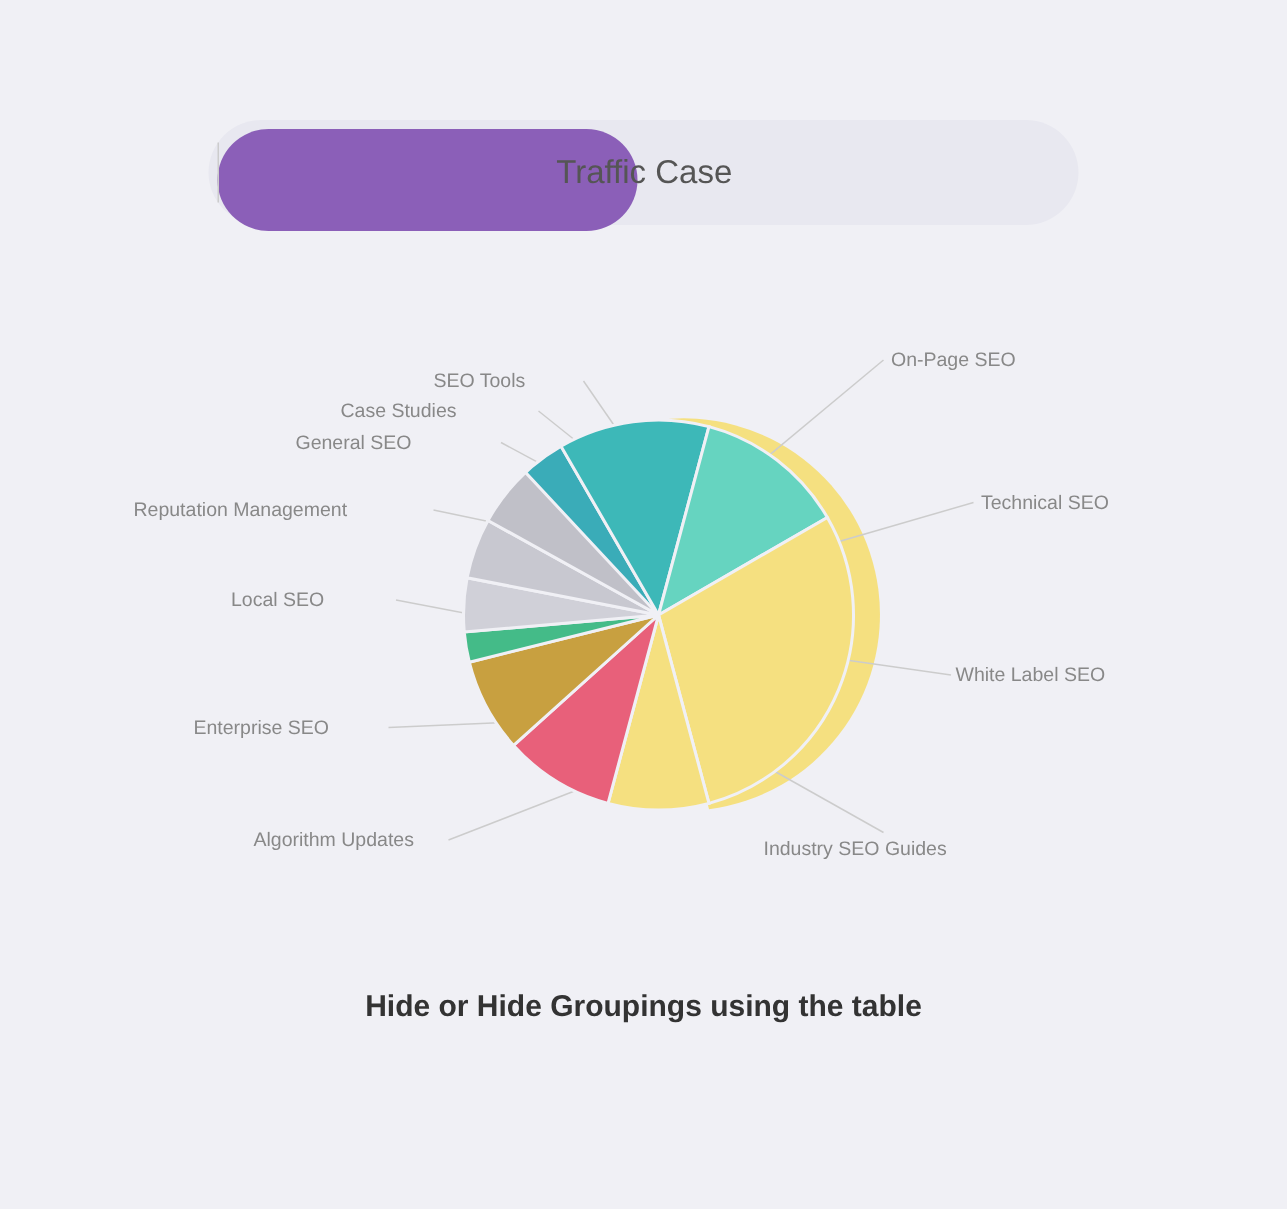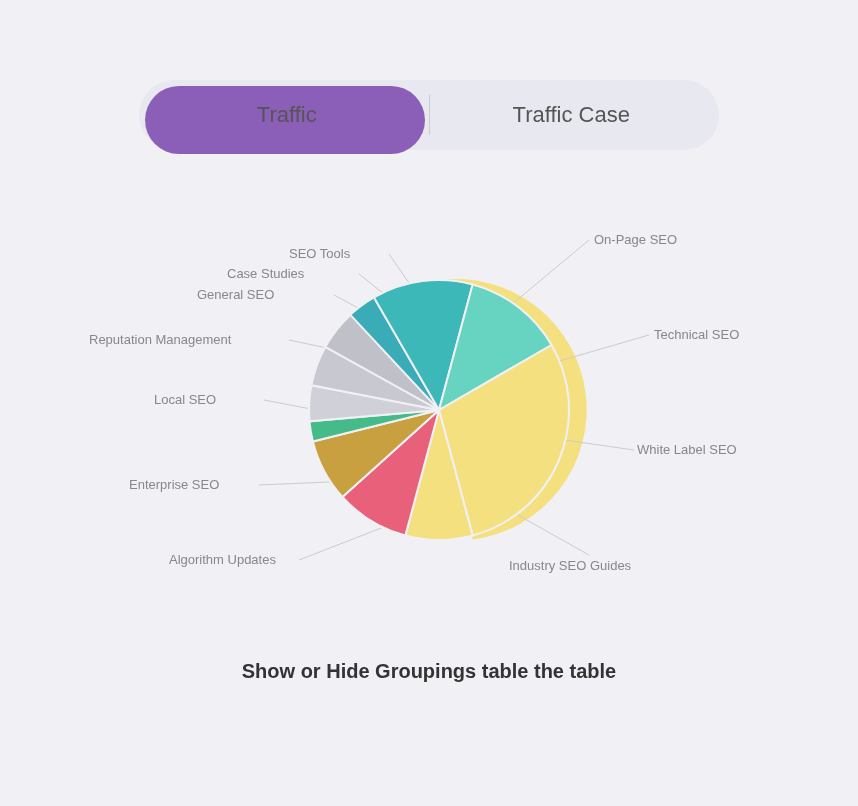--- a/index.html
+++ b/index.html
@@ -72,21 +72,20 @@
       font-weight: 600;
       color: #333;
       margin-top: 10px;
     }
   </style>
 </head>
 <body>
 
 <div class="toggle-container">
   <div class="toggle-active"></div>
-  <div class="toggle-btn active">Traffic</div>
   <div class="toggle-divider"></div>
   <div class="toggle-btn">Traffic Case</div>
 </div>
 
 <div class="chart-area">
   <svg width="700" height="480" viewBox="0 0 700 480" style="position:absolute;left:0;top:0;">
 
     <path d="M360,240 L360,110 A130,130 0 0,1 393.7,369.5 Z" fill="#f5e080"></path>
 
     <line x1="390" y1="170" x2="510" y2="70" stroke="#ccc" stroke-width="1"></line>
@@ -131,13 +130,13 @@
         <path d="M360,240 L326.35352413667226,365.57035741757886 A130,130 0 0,1 263.39117268793876,326.9869788266516 Z" fill="#e8607a" stroke="#f0f0f5" stroke-width="2"></path>
         <path d="M360,240 L263.39117268793876,326.9869788266516 A130,130 0 0,1 233.86155558412045,271.4498464279568 Z" fill="#c8a040" stroke="#f0f0f5" stroke-width="2"></path>
         <path d="M360,240 L233.86155558412045,271.4498464279568 A130,130 0 0,1 230.4946892480731,251.33024655719564 Z" fill="#44bb88" stroke="#f0f0f5" stroke-width="2"></path>
         <path d="M360,240 L230.4946892480731,251.33024655719564 A130,130 0 0,1 232.3884661518037,215.19483060104918 Z" fill="#d0d0d8" stroke="#f0f0f5" stroke-width="2"></path>
         <path d="M360,240 L232.3884661518037,215.19483060104918 A130,130 0 0,1 246.29943807187854,176.9747493679762 Z" fill="#c8c8d0" stroke="#f0f0f5" stroke-width="2"></path>
         <path d="M360,240 L246.29943807187854,176.9747493679762 A130,130 0 0,1 271.34021319187514,144.9240187895079 Z" fill="#c0c0c8" stroke="#f0f0f5" stroke-width="2"></path>
       </g>
   </svg>
 </div>
 
-<div class="footer-text">Show or Hide Groupings table the table</div>
+<div class="footer-text">Hide or Hide Groupings using the table</div>
 
 </body></html>

